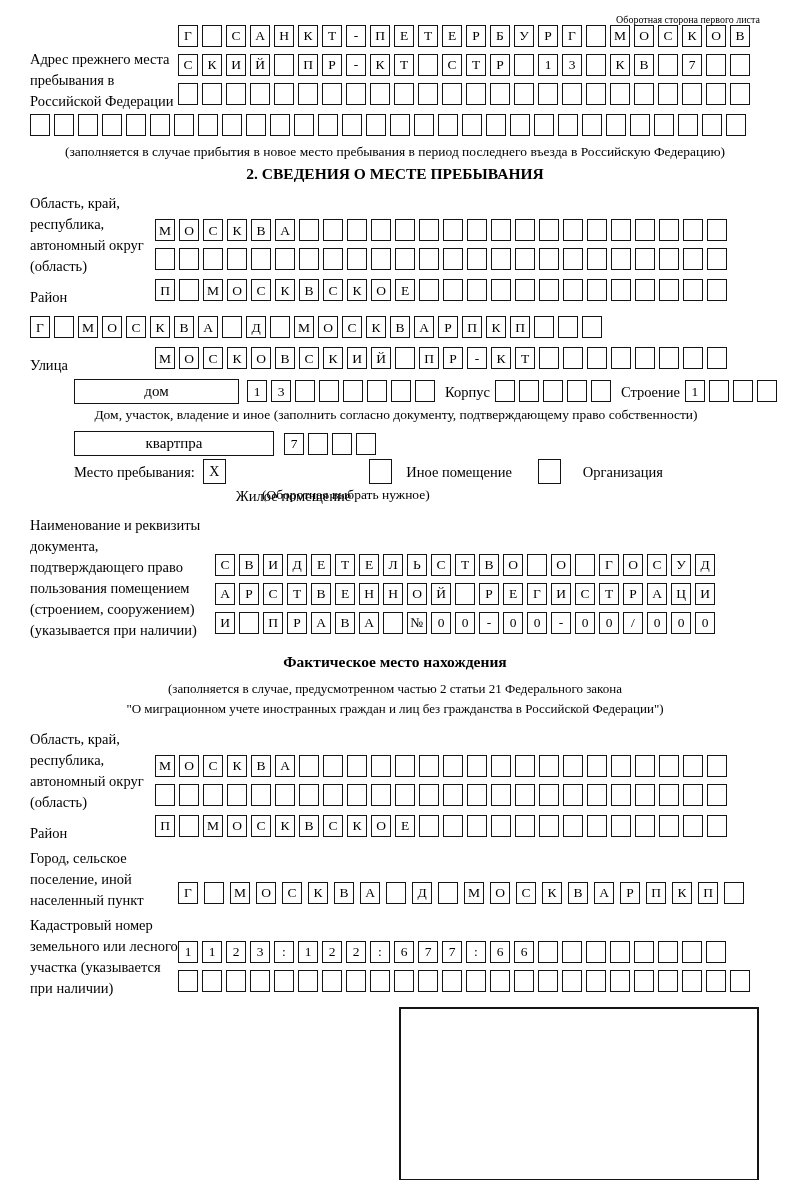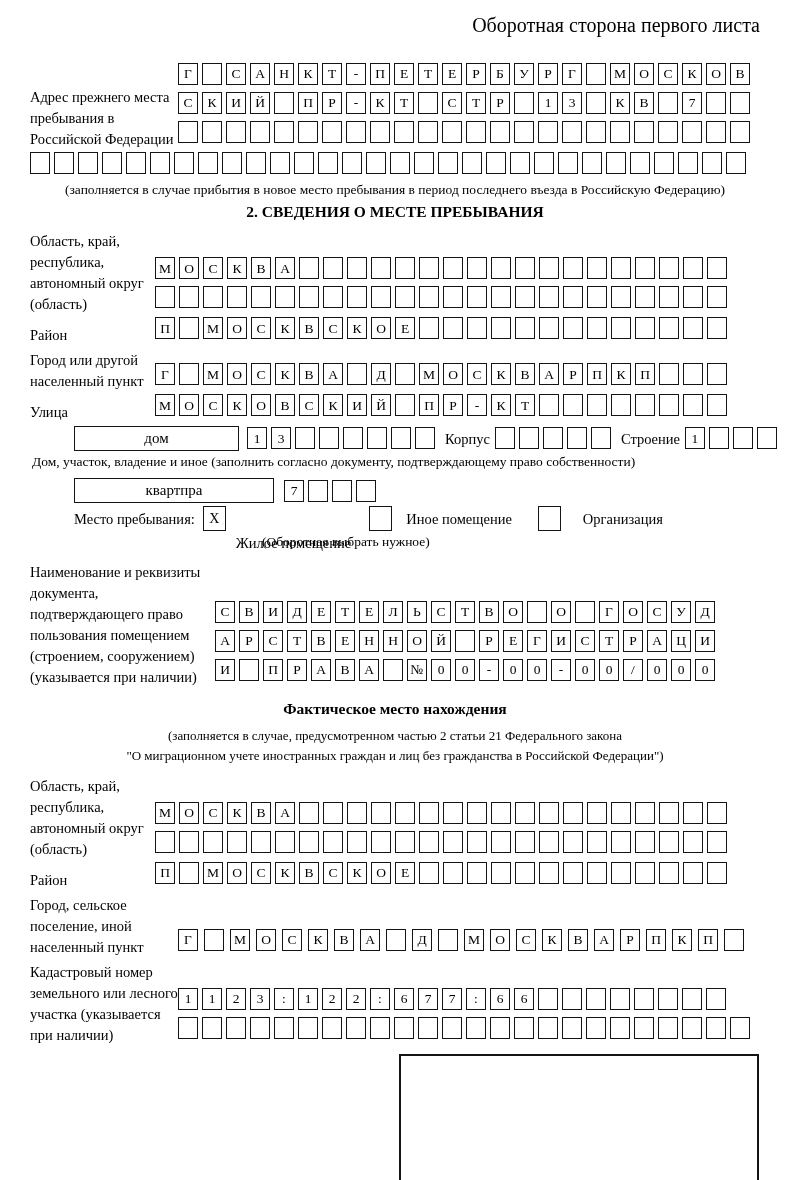--- a/index.html
+++ b/index.html
@@ -5,39 +5,39 @@
   * { margin:0; padding:0; box-sizing:border-box; }
   html,body { background:#fff; }
   body {
     width:800px; height:1180px;
     color:#000;
     font-family:"Liberation Serif","DejaVu Serif",serif;
     font-size:15px;
     overflow:hidden;
   }
   .page { padding:14px 40px 0 30px; }
-  .hdr { text-align:right; font-size:20px; margin-bottom:26px; }
+  .hdr { text-align:right; font-size:10px; }
 
   .field { display:flex; align-items:flex-end; margin-bottom:2px; }
   .flabel { font-size:14.5px; line-height:1.45; padding-top:2px; }
   .w148 { flex:0 0 148px; }
   .w125 { flex:0 0 125px; }
   .w185 { flex:0 0 185px; }
   .rows { flex:1 1 auto; }
 
   .cellrow { display:flex; gap:4px; height:22px; margin-bottom:7px; }
   .cell {
     flex:none; width:20px; height:22px;
     border:1.5px solid #141414;
     display:flex; align-items:center; justify-content:center;
     font-size:13.5px; line-height:1;
   }
   .sparse { gap:6px; }
 
-  .caption { font-size:13.5px; line-height:1.35; }
+  .caption { font-size:13.5px; line-height:1.35;text-align:center; }
   .cap-center { text-align:center; margin:2px 0 3px 0; }
   .cap-left { margin:0 0 6px 2px; }
 
   .sec-title { text-align:center; font-weight:bold; font-size:15.5px; margin:4px 0 8px 0; }
 
   .inline-row { display:flex; align-items:center; height:26px; margin-bottom:2px;padding-left:44px; }
   .widebox {
     border:1.5px solid #141414; height:25px;
     display:flex; align-items:center; justify-content:center;
     font-size:15px; flex:none;
@@ -267,21 +267,20 @@
           <span class="cell"></span>
           <span class="cell"></span>
           <span class="cell"></span>
           <span class="cell"></span>
           <span class="cell"></span>
         </div>
     </div>
   </div>
 
   <div class="field">
-    <div class="flabel w125">Город или другой населенный пункт</div>
     <div class="rows" style="padding-top:6px;">
       <div class="cellrow">
           <span class="cell">Г</span>
           <span class="cell"></span>
           <span class="cell">М</span>
           <span class="cell">О</span>
           <span class="cell">С</span>
           <span class="cell">К</span>
           <span class="cell">В</span>
           <span class="cell">А</span>

